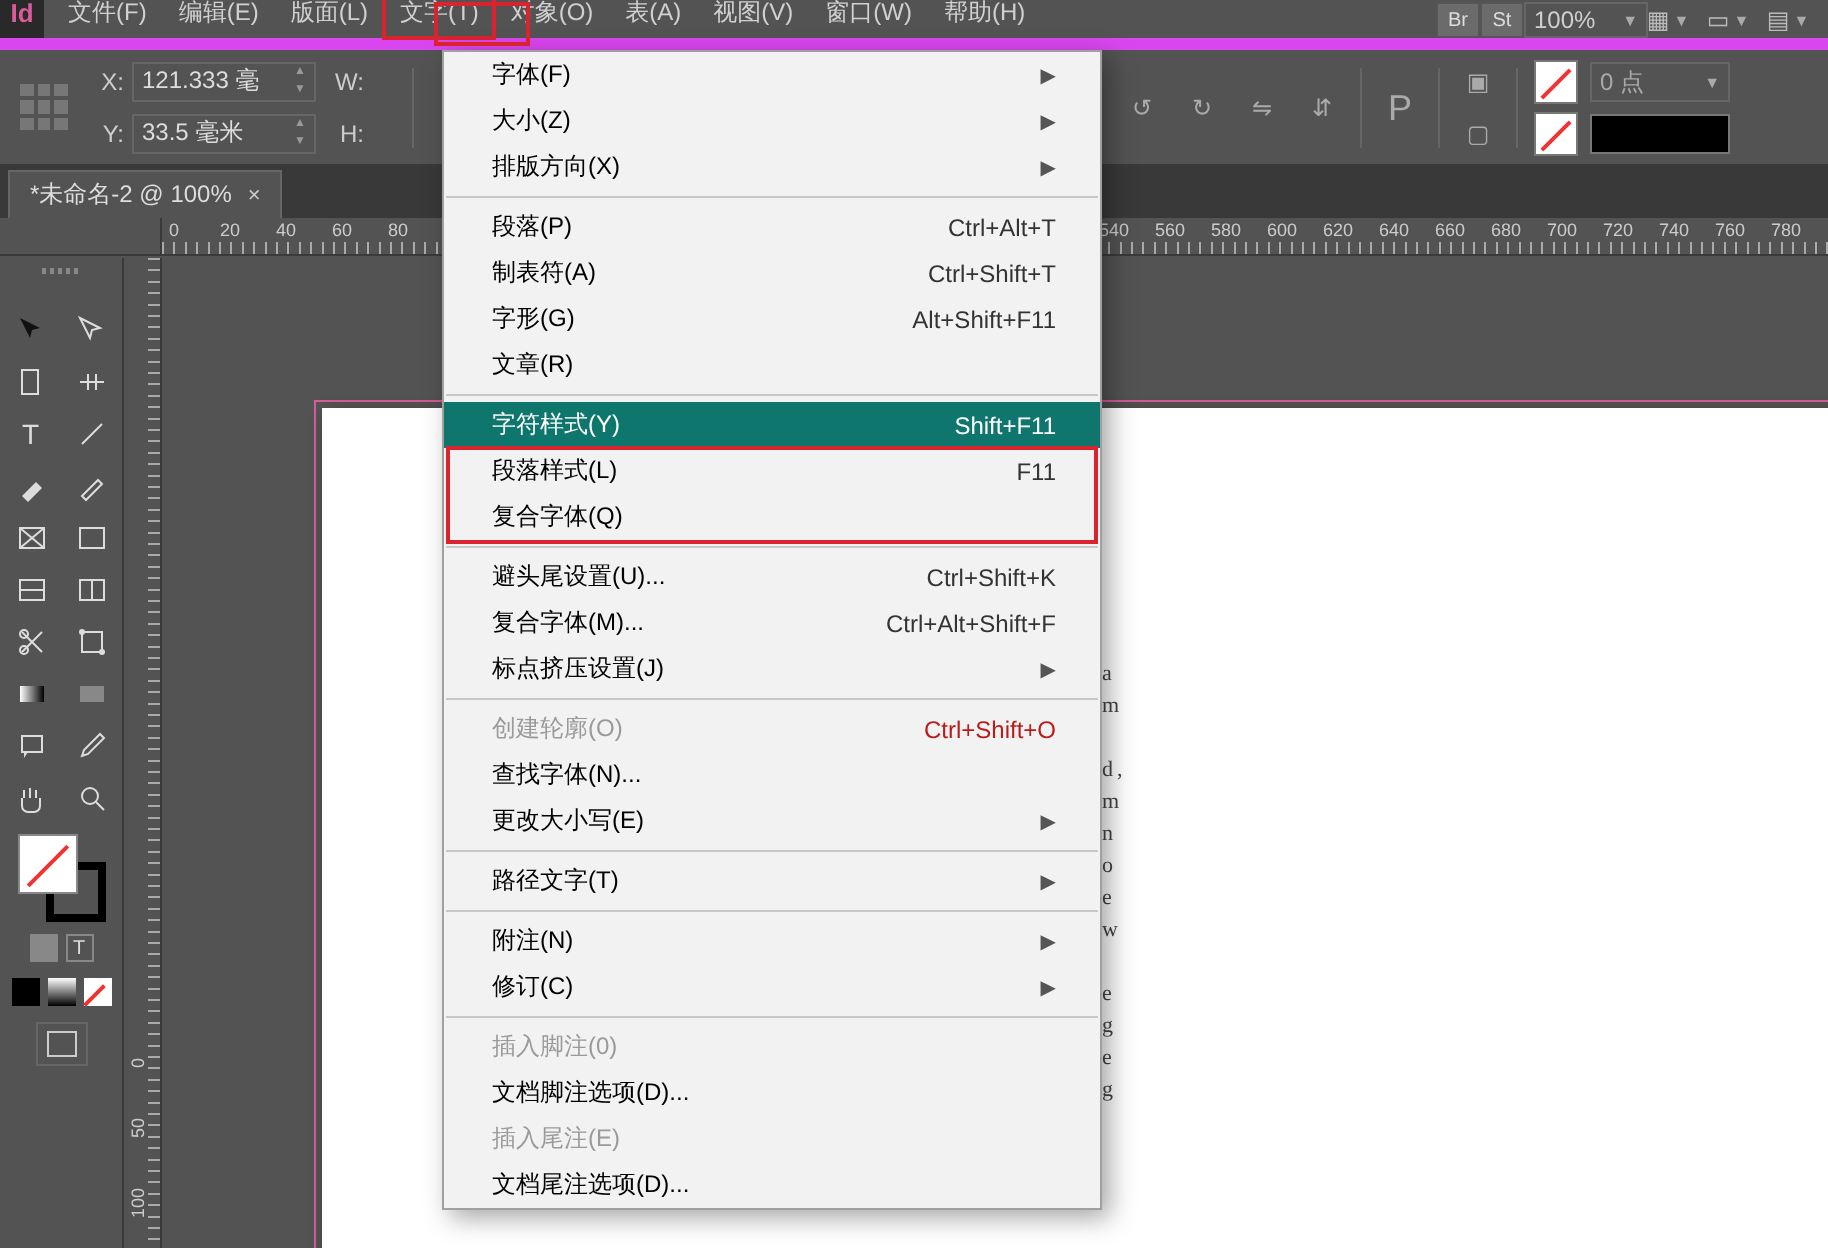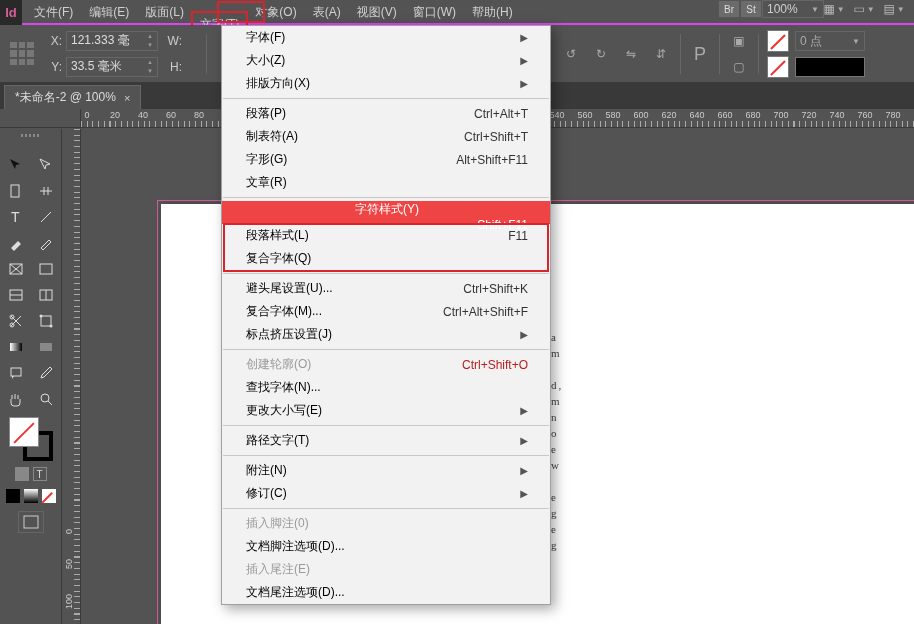--- a/index.html
+++ b/index.html
@@ -3,21 +3,21 @@
 <meta charset="utf-8">
 <style>
   * { box-sizing: border-box; margin: 0; padding: 0; user-select: none; }
   body {
     width: 914px; height: 624px; overflow: hidden;
     background: #535353;
     font-family: "Microsoft YaHei", "Segoe UI", sans-serif;
     font-size: 12px; color: #d0d0d0; position: relative;
   }
   
-  .menu-bar { height: 25px; background: #535353; display: flex; align-items: flex-start; border-bottom: 2px solid #d946ef; }
+  .menu-bar { height: 25px; background: #535353; display: flex; align-items: flex-end; border-bottom: 6px solid #d946ef; }
   .app-logo { width: 22px; height: 25px; display:flex; align-items:center; justify-content:center; background:#292929; color:#d85b9a; font-weight:bold; font-size:13px; margin-right:4px;}
   .menu-item { padding: 0 8px; height: 25px; line-height: 25px; }
   .menu-item.highlight { outline: 2px solid #d9232d; outline-offset:-1px;margin-top:12px; }
   .menu-right { margin-left: auto; display: flex; align-items:center; padding-right:10px;}
   .sq-btn { width:22px; height:18px; background:#6b6b6b; display:flex; align-items:center; justify-content:center; font-size:10px; color:#ddd; border:1px solid #555;}
   .zoom-box { width:62px; height:18px; background:#535353; border:1px solid #666; display:flex; align-items:center; padding:0 4px; gap:4px;}
   .zoom-box .tri { margin-left:auto; font-size:8px; color:#aaa;}
   .top-icon-group { display:flex; gap:10px; align-items:center;}
   .mini-icon { width:20px; height:16px; display:flex; align-items:center; justify-content:center; color:#bbb;}
   .mini-icon .tri { font-size:8px; margin-left:2px; color:#aaa;}
@@ -89,21 +89,21 @@
   .margin-guide { position:absolute; border:1px solid #d85b9a;}
   .margin-guide.outer { left:76px; top:71px; width:808px; height:608px;}
   .page-text { position:absolute; left:470px; top:200px; width:90px; font-size:11px; color:#444; font-family:serif; line-height:16px; letter-spacing:2px;}
 
   
   .dropdown { position:absolute; left:221px; top:25px; width:330px; background:#f2f2f2; border:1px solid #a0a0a0; box-shadow:4px 4px 12px rgba(0,0,0,.35); color:#000; font-size:12px; z-index:100;}
   .dd-item { height:23px; display:flex; align-items:center; padding:0 22px 0 24px; position:relative;}
   .dd-item .shortcut { margin-left:auto; color:#333;}
   .dd-item .sub { margin-left:auto; font-size:10px; color:#555;}
   .dd-item.disabled { color:#9a9a9a;}
-  .dd-item.hl { background:#ef4444; color:#fff;flex-direction:column;}
+  .dd-item.hl { background:#0f766e; color:#fff;}
   .dd-sep { height:1px; background:#c8c8c8; margin:3px 1px;}
   .annot-box { position:absolute; border:2px solid #d9232d; pointer-events:none; z-index:200;}
 </style>
 </head>
 <body>
 
 <div class="menu-bar">
   <div class="app-logo">Id</div>
   <div class="menu-item">文件(F)</div>
   <div class="menu-item">编辑(E)</div>

